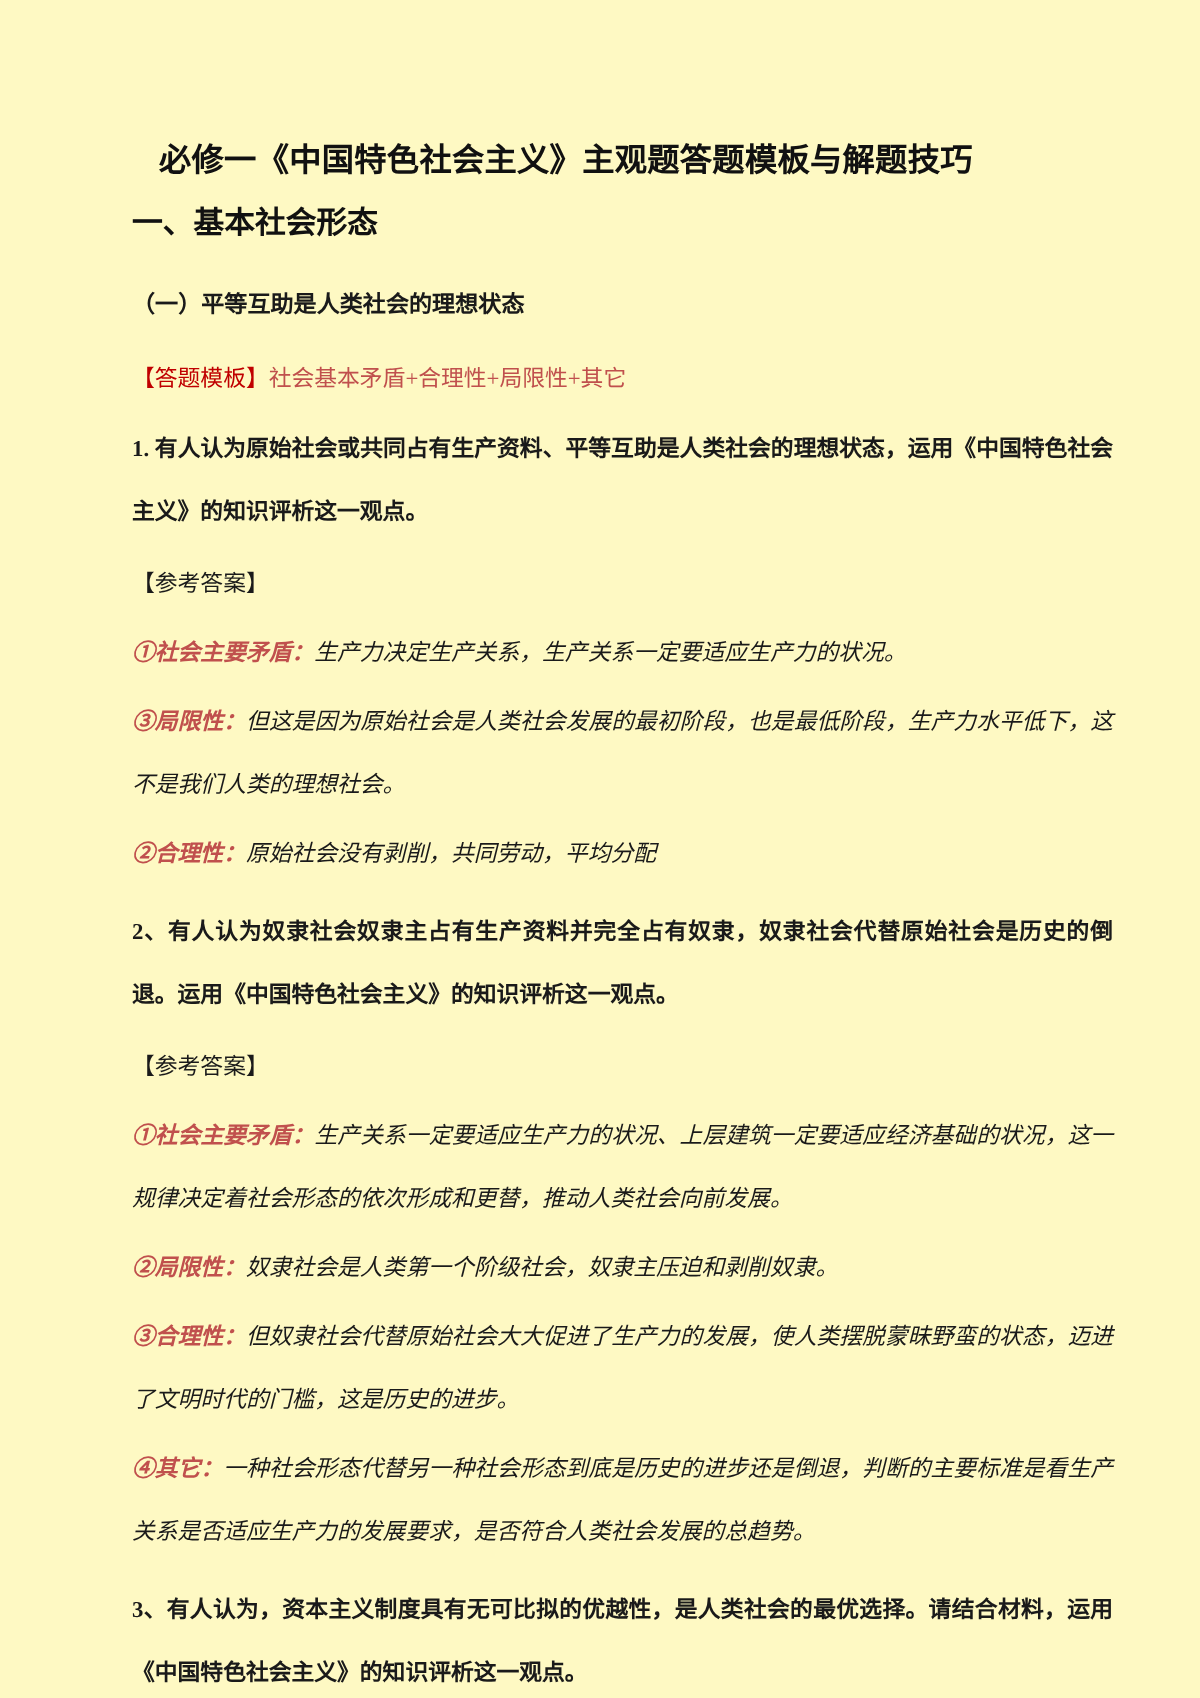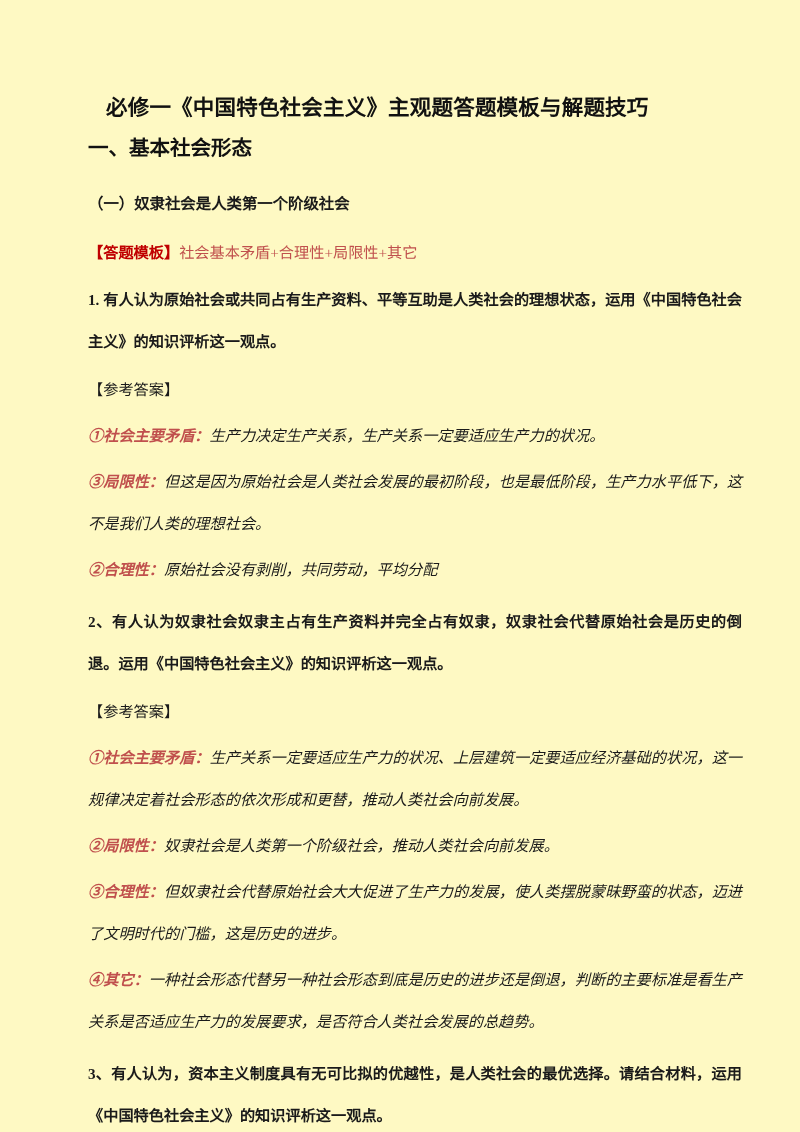--- a/index.html
+++ b/index.html
@@ -86,21 +86,21 @@
     padding-top: 4px;
     font-style: italic;
   }
   .para.gap-before {
     padding-top: 10px;
   }
 
   
   .red-bold {
     color: #c00000;
-    font-weight: 700;
+    font-weight: 400;
   }
   .red {
     color: #c0504d;
   }
   .red-label {
     color: #c0504d;
     font-weight: 700;
   }
   .black {
     color: #1a1a1a;
@@ -111,21 +111,21 @@
 </head>
 <body>
 
 <div class="page">
   <div class="content">
 
     <h1 class="doc-title">必修一《中国特色社会主义》主观题答题模板与解题技巧</h1>
 
     <h2 class="section-heading">一、基本社会形态</h2>
 
-    <p class="para sub-heading">（一）奴隶社会是人类第一个阶级社会</p>
+    <p class="para sub-heading">（一）平等互助是人类社会的理想状态</p>
 
     <p class="para template-line">
       <span class="red-bold">【答题模板】</span><span class="red">社会基本矛盾+合理性+局限性+其它</span>
     </p>
 
     <p class="para question">
       <span class="nowrap">1.</span>&nbsp;<span>有人认为原始社会或共同占有生产资料、平等互助是人类社会的理想状态，运用《中国特色社会主义》的知识评析这一观点。</span>
     </p>
 
     <p class="para answer-label">【参考答案】</p>
@@ -146,21 +146,21 @@
       <span class="nowrap">2、</span><span>有人认为奴隶社会奴隶主占有生产资料并完全占有奴隶，奴隶社会代替原始社会是历史的倒退。运用《中国特色社会主义》的知识评析这一观点。</span>
     </p>
 
     <p class="para answer-label">【参考答案】</p>
 
     <p class="para answer-item">
       <span class="red-label">①</span><span class="red-label">社会主要矛盾</span><span class="red-label">：</span><span class="black">生产关系一定要适应生产力的状况、上层建筑一定要适应经济基础的状况，这一规律决定着社会形态的依次形成和更替，推动人类社会向前发展。</span>
     </p>
 
     <p class="para answer-item">
-      <span class="red-label">②</span><span class="red-label">局限性</span><span class="red-label">：</span><span class="black">奴隶社会是人类第一个阶级社会，推动人类社会向前发展。</span>
+      <span class="red-label">②</span><span class="red-label">局限性</span><span class="red-label">：</span><span class="black">奴隶社会是人类第一个阶级社会，奴隶主压迫和剥削奴隶。</span>
     </p>
 
     <p class="para answer-item">
       <span class="red-label">③</span><span class="red-label">合理性</span><span class="red-label">：</span><span class="black">但奴隶社会代替原始社会大大促进了生产力的发展，使人类摆脱蒙昧野蛮的状态，迈进了文明时代的门槛，这是历史的进步。</span>
     </p>
 
     <p class="para answer-item">
       <span class="red-label">④</span><span class="red-label">其它</span><span class="red-label">：</span><span class="black">一种社会形态代替另一种社会形态到底是历史的进步还是倒退，判断的主要标准是看生产关系是否适应生产力的发展要求，是否符合人类社会发展的总趋势。</span>
     </p>
 

